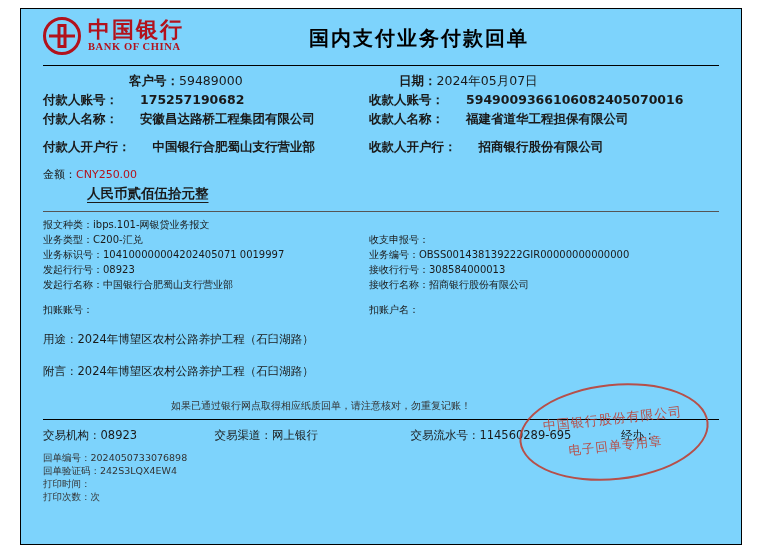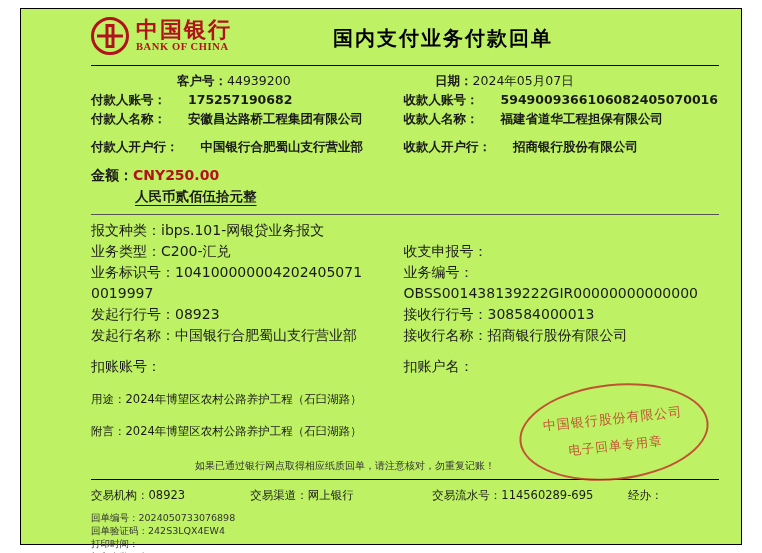--- a/index.html
+++ b/index.html
@@ -16,22 +16,21 @@
     overflow: hidden;
   }
   .receipt {
     position: absolute;
     left: 20px;
     top: 8px;
     width: 722px;
     height: 537px;
     border: 1px solid #000;
     box-sizing: border-box;
-    background: #bef264;
-    padding-left: 48px;
+    background: #7dd3fc;
   }
   
   .header {
     position: relative;
     height: 56px;
   }
   .logo-wrap {
     position: absolute;
     left: 22px;
     top: 8px;
@@ -120,43 +119,43 @@
   .center-r { padding-left: 30px; }
 
   .sect-top { padding-top: 6px; }
 
   .bold-row { font-weight: bold; }
   .bold-row .val { font-weight: bold; margin-left: 22px; }
 
   .amount-line {
     padding-left: 22px;
     font-family: "DejaVu Sans", "Liberation Sans", sans-serif;
-    font-size: 14px;
-    font-weight: bold;
+    font-size: 11px;
+    font-weight: normal;
     margin-top: 10px;
   }
   .amount-value { color: #b2121c; }
   .amount-cn {
     padding-left: 66px;
     font-family: "DejaVu Sans", "Liberation Sans", sans-serif;
     font-size: 13.5px;
     font-weight: bold;
     margin-top: 3px;
     margin-bottom: 8px;
     text-decoration: underline;
     text-underline-offset: 4px;
     display: inline-block;
   }
 
   .detail {
     font-family: "DejaVu Sans", "Liberation Sans", sans-serif;
     font-size: 11.5px;
     line-height: 1.55;
   }
-  .detail .row { font-size: 14px; }
+  .detail .row { font-size: 10px; }
 
   .block-gap { height: 10px; }
 
   .purpose {
     padding-left: 22px;
     font-family: "DejaVu Sans", "Liberation Sans", sans-serif;
     font-size: 11.5px;
     margin-top: 4px;
   }
 
@@ -236,21 +235,21 @@
         <div class="logo-en">BANK OF CHINA</div>
       </div>
     </div>
     <div class="doc-title">国内支付业务付款回单</div>
   </div>
 
   <div class="rule"></div>
 
   <div class="row sect-top">
     <div class="col-l center-l">
-      <span class="lbl">客户号：</span><span class="val">44939200</span>
+      <span class="lbl">客户号：</span><span class="val">59489000</span>
     </div>
     <div class="col-r center-r">
       <span class="lbl">日期：</span><span class="val">2024年05月07日</span>
     </div>
   </div>
 
   <div class="row bold-row">
     <div class="col-l">
       <span class="lbl">付款人账号：</span><span class="val">175257190682</span>
     </div>

